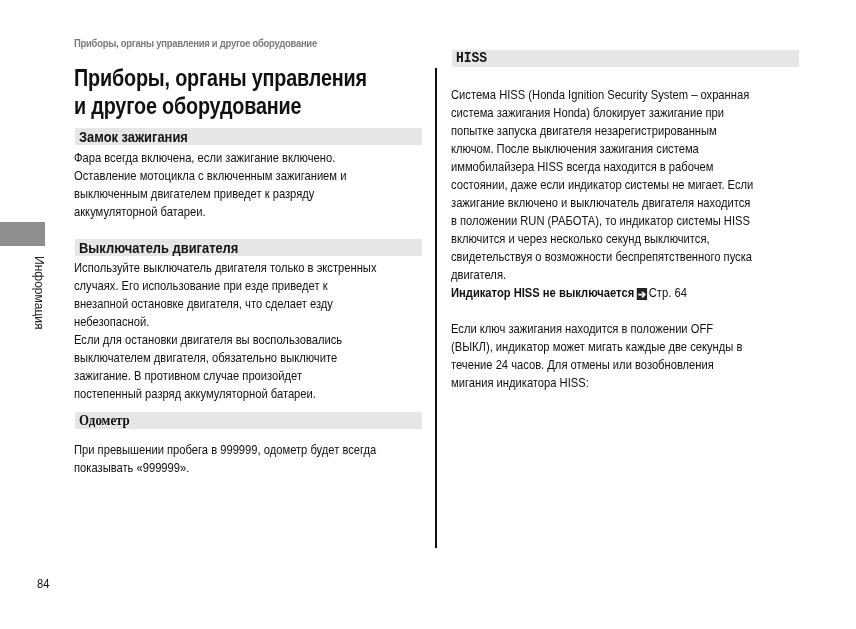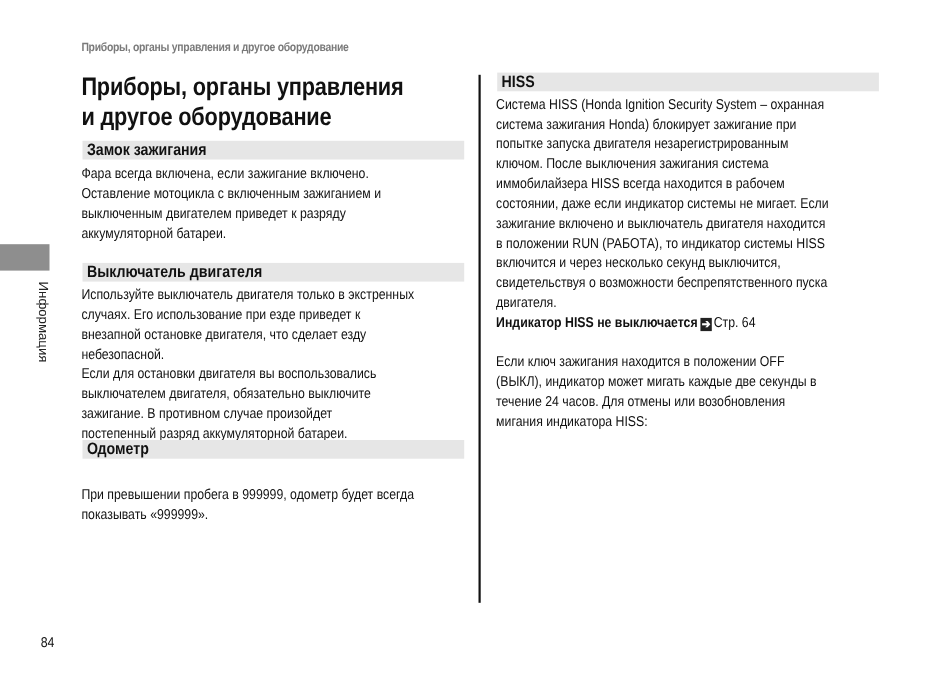--- a/index.html
+++ b/index.html
@@ -163,31 +163,31 @@
     <span class="line">Используйте выключатель двигателя только в экстренных</span>
     <span class="line">случаях. Его использование при езде приведет к</span>
     <span class="line">внезапной остановке двигателя, что сделает езду</span>
     <span class="line">небезопасной.</span>
     <span class="line">Если для остановки двигателя вы воспользовались</span>
     <span class="line">выключателем двигателя, обязательно выключите</span>
     <span class="line">зажигание.  В противном случае произойдет</span>
     <span class="line">постепенный разряд аккумуляторной батареи.</span>
   </p>
 
-  <div class="section-head" style="top:400px;">
+  <div class="section-head" style="top:412px;font-family:Liberation Serif, serif;">
     <span class="label">Одометр</span>
   </div>
   <p class="para" style="top:441px;">
     <span class="line">При превышении пробега в 999999, одометр будет всегда</span>
     <span class="line">показывать «999999».</span>
   </p>
 </div>
 
 <div class="column col-right">
-  <div class="section-head" style="top:66px;">
+  <div class="section-head" style="top:50px;font-family:Liberation Mono, monospace;">
     <span class="label">HISS</span>
   </div>
   <p class="para" style="top:86px;">
     <span class="line">Система HISS (Honda Ignition Security System – охранная</span>
     <span class="line">система зажигания Honda) блокирует зажигание при</span>
     <span class="line">попытке запуска двигателя незарегистрированным</span>
     <span class="line">ключом. После выключения зажигания система</span>
     <span class="line">иммобилайзера HISS всегда находится в рабочем</span>
     <span class="line">состоянии, даже если индикатор системы не мигает. Если</span>
     <span class="line">зажигание включено и выключатель двигателя находится</span>

